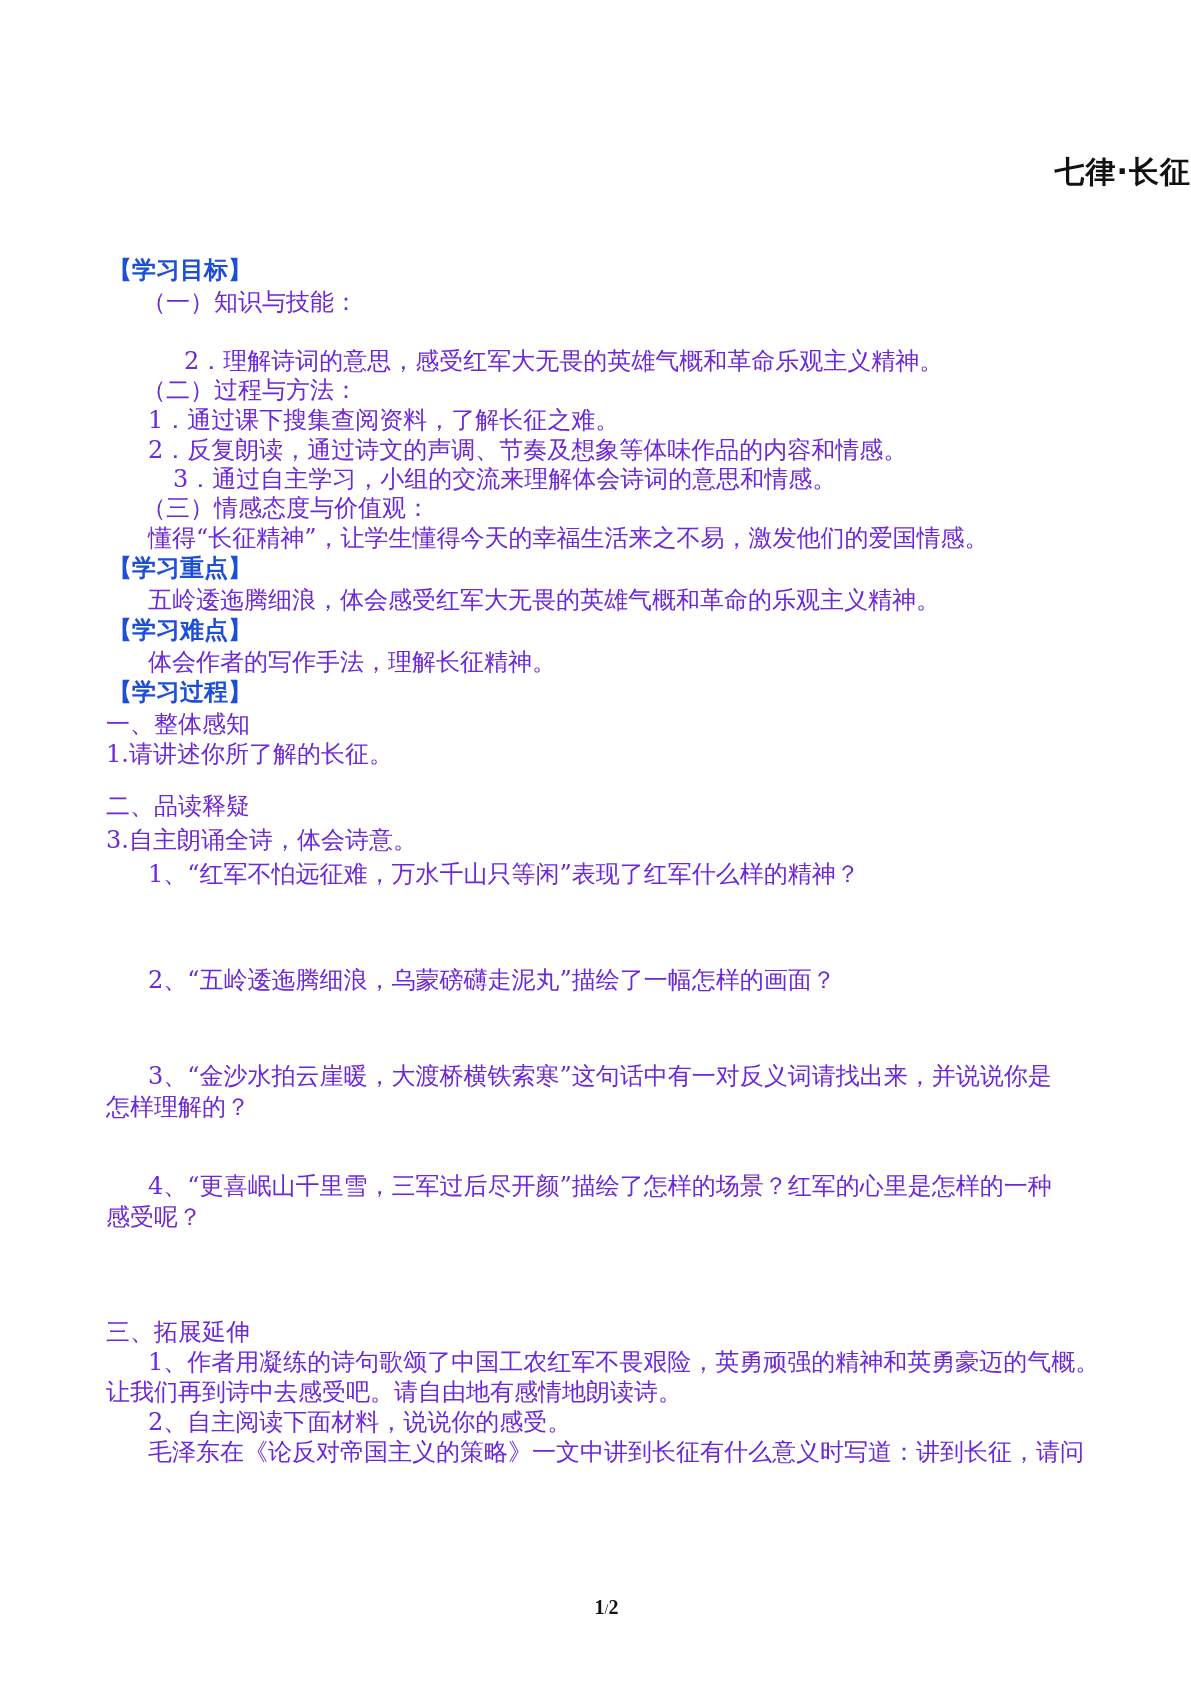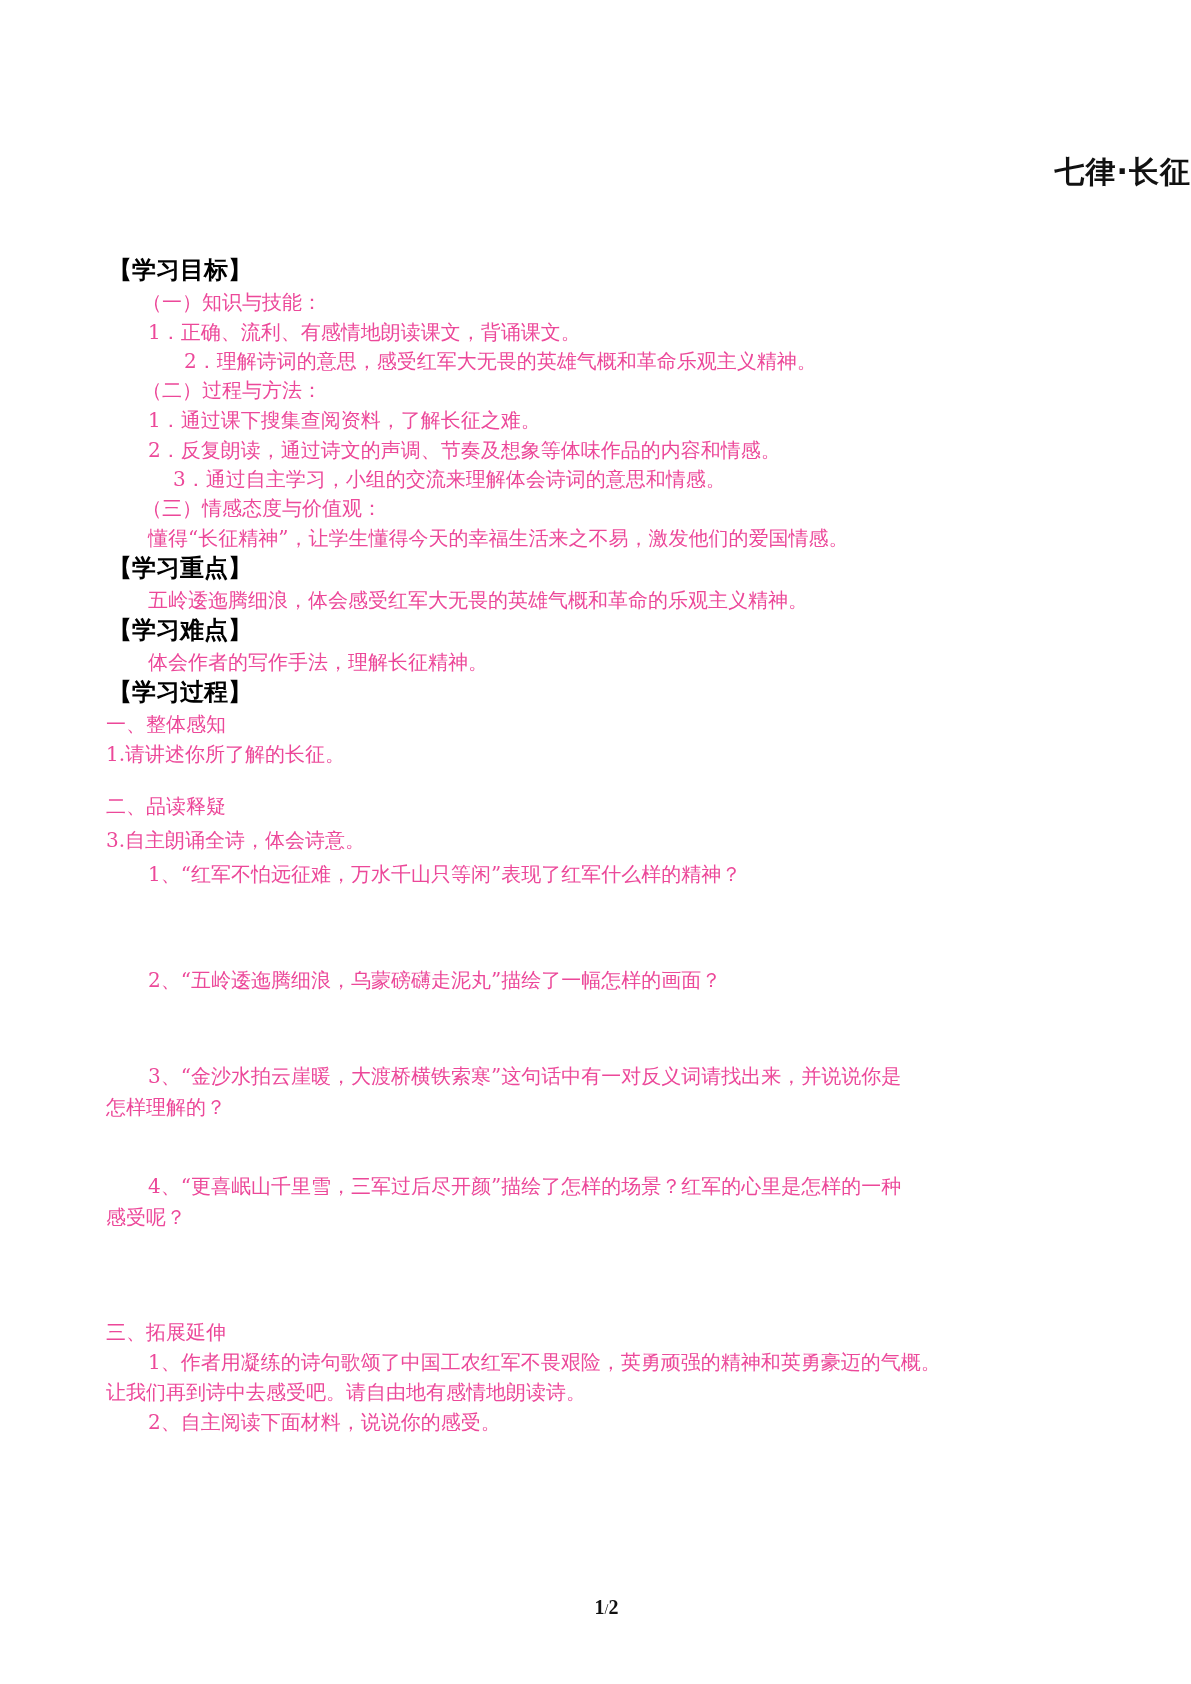--- a/index.html
+++ b/index.html
@@ -30,33 +30,33 @@
       text-align: right;
       font-family: "DejaVu Sans", "Liberation Sans", sans-serif;
       font-weight: bold;
       font-size: 30px;
       line-height: 40px;
       letter-spacing: 1px;
     }
     .line {
       position: absolute;
       white-space: nowrap;
-      font-size: 20px;
+      font-size: 24px;
       line-height: 28px;
       font-family: "DejaVu Serif", "Liberation Serif", serif;
-      color: #ec4899;
+      color: #6d28d9;
     }
     .heading {
       position: absolute;
       white-space: nowrap;
       font-family: "DejaVu Sans", "Liberation Sans", sans-serif;
       font-weight: bold;
       font-size: 24px;
       line-height: 32px;
-      color: #000000;
+      color: #1d4ed8;
     }
     .footer {
       position: absolute;
       left: 0;
       width: 1191px;
       top: 1594px;
       text-align: center;
       font-family: Liberation Serif, serif;
       font-weight: bold;
       font-size: 20px;
@@ -67,21 +67,20 @@
   </style>
 </head>
 <body>
 
 <div class="page">
 
   <div class="title">七律·长征</div>
 
   <div class="heading" style="left:108px; top:254px;">【学习目标】</div>
   <div class="line" style="left:142px; top:288px;">（一）知识与技能：</div>
-  <div class="line" style="left:148px; top:318px;">1．正确、流利、有感情地朗读课文，背诵课文。</div>
   <div class="line" style="left:148px; top:347px;margin-left:36px;">2．理解诗词的意思，感受红军大无畏的英雄气概和革命乐观主义精神。</div>
   <div class="line" style="left:142px; top:376px;">（二）过程与方法：</div>
   <div class="line" style="left:148px; top:406px;">1．通过课下搜集查阅资料，了解长征之难。</div>
   <div class="line" style="left:148px; top:436px;">2．反复朗读，通过诗文的声调、节奏及想象等体味作品的内容和情感。</div>
   <div class="line" style="left:148px; top:465px;margin-left:25px;">3．通过自主学习，小组的交流来理解体会诗词的意思和情感。</div>
   <div class="line" style="left:142px; top:494px;">（三）情感态度与价值观：</div>
   <div class="line" style="left:148px; top:524px;">懂得“长征精神”，让学生懂得今天的幸福生活来之不易，激发他们的爱国情感。</div>
 
   <div class="heading" style="left:108px; top:552px;">【学习重点】</div>
   <div class="line" style="left:148px; top:586px;">五岭逶迤腾细浪，体会感受红军大无畏的英雄气概和革命的乐观主义精神。</div>
@@ -100,18 +99,19 @@
   <div class="line" style="left:148px; top:966px;">2、“五岭逶迤腾细浪，乌蒙磅礴走泥丸”描绘了一幅怎样的画面？</div>
   <div class="line" style="left:148px; top:1062px;">3、“金沙水拍云崖暖，大渡桥横铁索寒”这句话中有一对反义词请找出来，并说说你是</div>
   <div class="line" style="left:106px; top:1093px;">怎样理解的？</div>
   <div class="line" style="left:148px; top:1172px;">4、“更喜岷山千里雪，三军过后尽开颜”描绘了怎样的场景？红军的心里是怎样的一种</div>
   <div class="line" style="left:106px; top:1203px;">感受呢？</div>
 
   <div class="line" style="left:106px; top:1318px;">三、拓展延伸</div>
   <div class="line" style="left:148px; top:1348px;">1、作者用凝练的诗句歌颂了中国工农红军不畏艰险，英勇顽强的精神和英勇豪迈的气概。</div>
   <div class="line" style="left:106px; top:1378px;">让我们再到诗中去感受吧。请自由地有感情地朗读诗。</div>
   <div class="line" style="left:148px; top:1408px;">2、自主阅读下面材料，说说你的感受。</div>
+  <div class="line" style="left:148px; top:1438px;">毛泽东在《论反对帝国主义的策略》一文中讲到长征有什么意义时写道：讲到长征，请问</div>
 
   <div class="footer">
     <span>1</span><span class="sep">/</span><span>2</span>
   </div>
 
 </div>
 
 </body></html>

